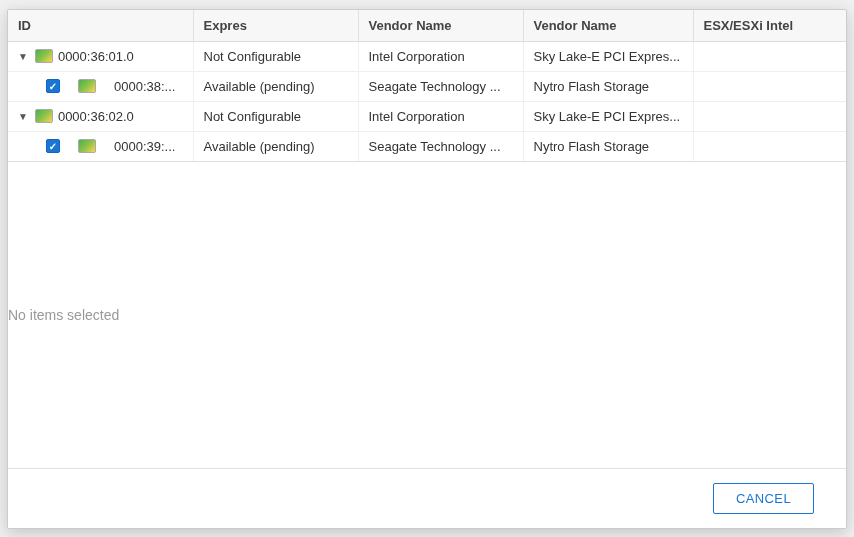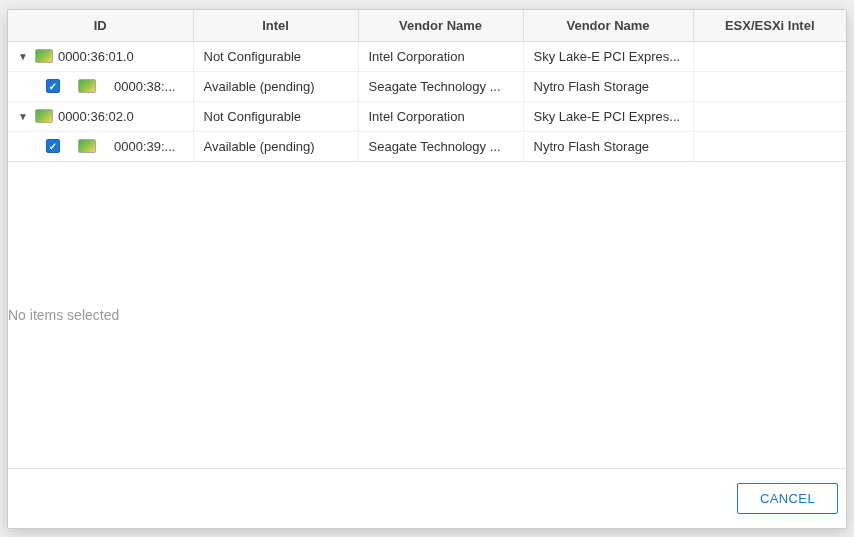--- a/index.html
+++ b/index.html
@@ -69,21 +69,21 @@
     table {
       width: 100%;
       border-collapse: collapse;
       font-size: 13px;
     }
     thead tr {
       background: #f7f7f7;
       border-bottom: 1px solid #ddd;
     }
     thead th {
-      text-align: center;
+      text-align: left;
       padding: 8px 10px;
       font-weight: 600;
       color: #444;
       border-right: 1px solid #e0e0e0;
       white-space: nowrap;
       margin-top: 12px;
     }
     thead th:last-child { border-right: none; }
     tbody tr {
       border-bottom: 1px solid #efefef;
@@ -149,21 +149,21 @@
       display: flex;
       align-items: center;
       color: #999;
       font-size: 14px;
       min-height: 240px;
     }
     .dialog-footer {
       display: flex;
       justify-content: flex-end;
       align-items: center;
-      padding: 14px 8px;
+      padding: 14px 32px;
       border-top: 1px solid #e0e0e0;
       gap: 10px;
       background: #fff;
     }
     .btn-cancel {
       background: #fff;
       border: 1px solid #1976d2;
       color: #1976d2;
       padding: 7px 22px;
       font-size: 13px;
@@ -194,21 +194,21 @@
 
 <div class="dialog">
 
 
   <div class="dialog-body">
     <div class="table-container">
       <table>
         <thead>
           <tr>
             <th class="col-id">ID</th>
-            <th class="col-status">Intel</th>
+            <th class="col-status">Expres</th>
             <th class="col-vendor">Vendor Name</th>
             <th class="col-device">Vendor Name</th>
             <th class="col-esx">ESX/ESXi Intel</th>
           </tr>
         </thead>
         <tbody id="table-body">
         <tr>
               <td class="col-id">
                 <div class="id-cell">
         <span class="tree-arrow">▼</span>

